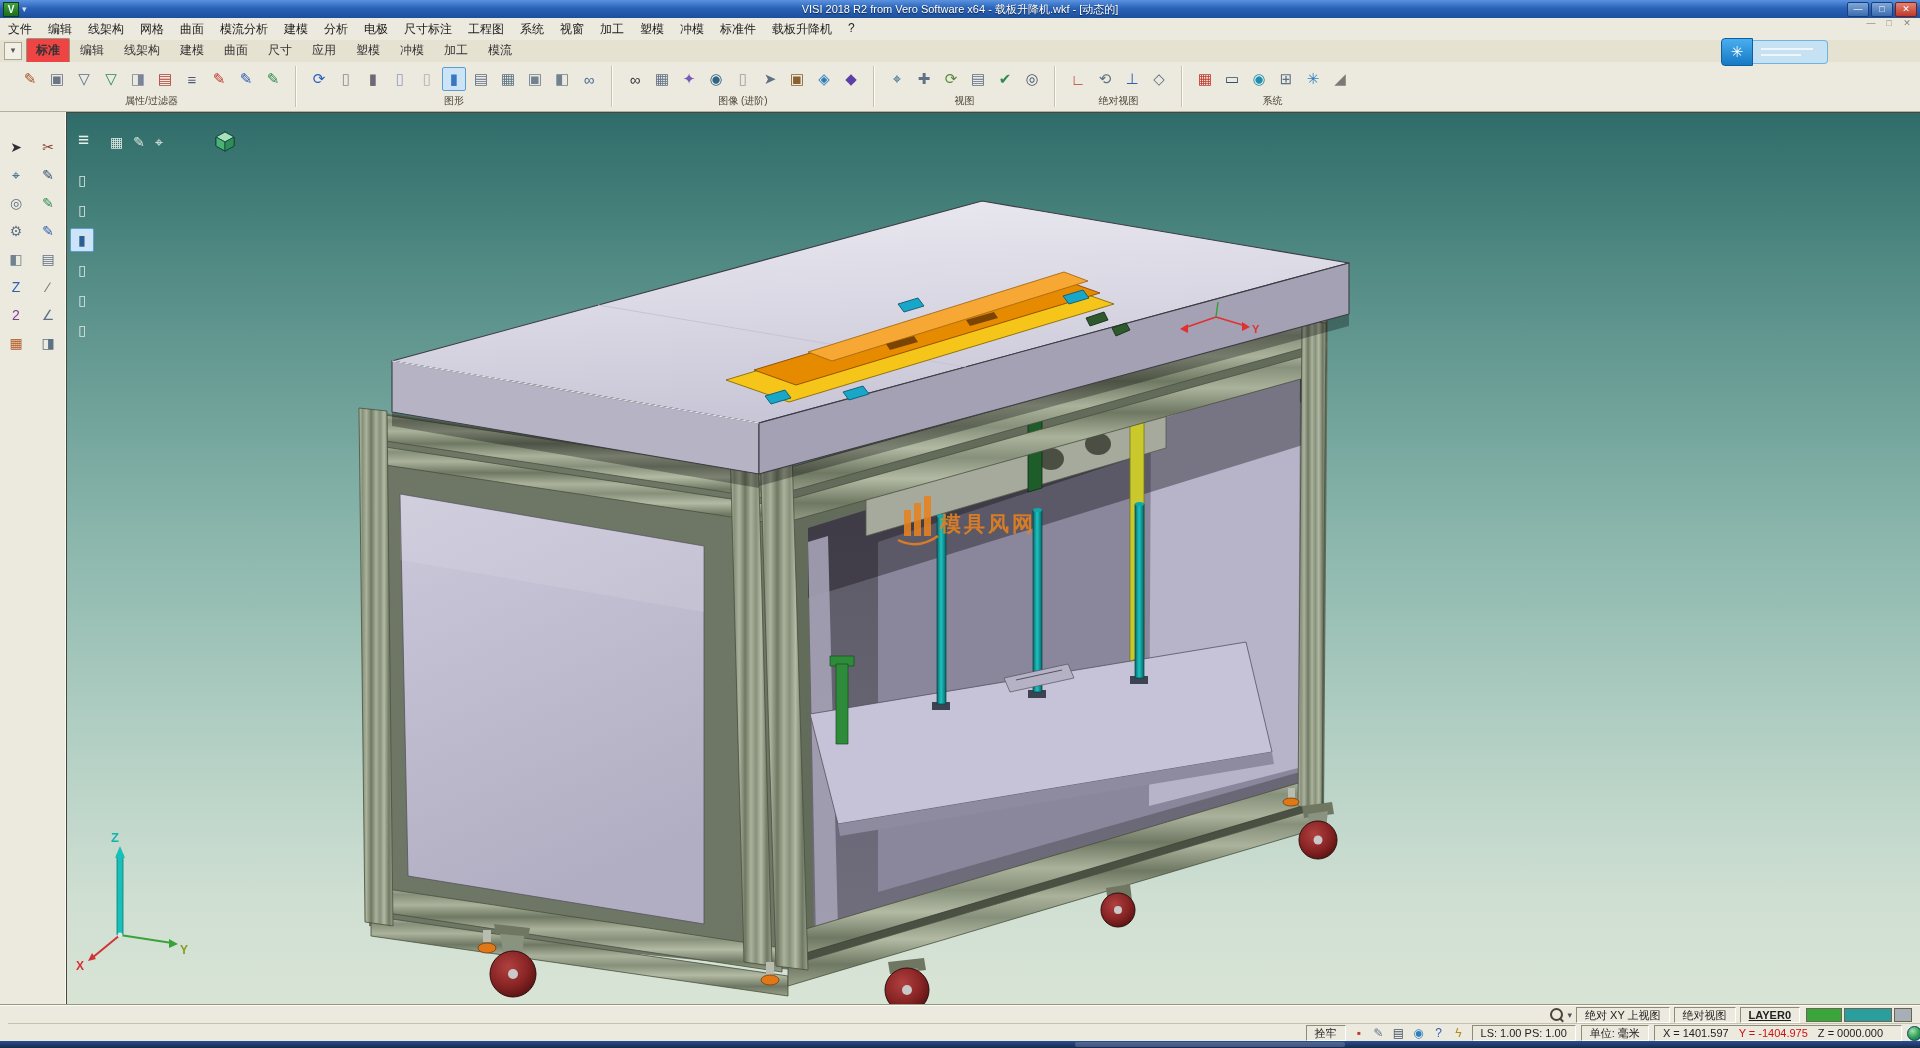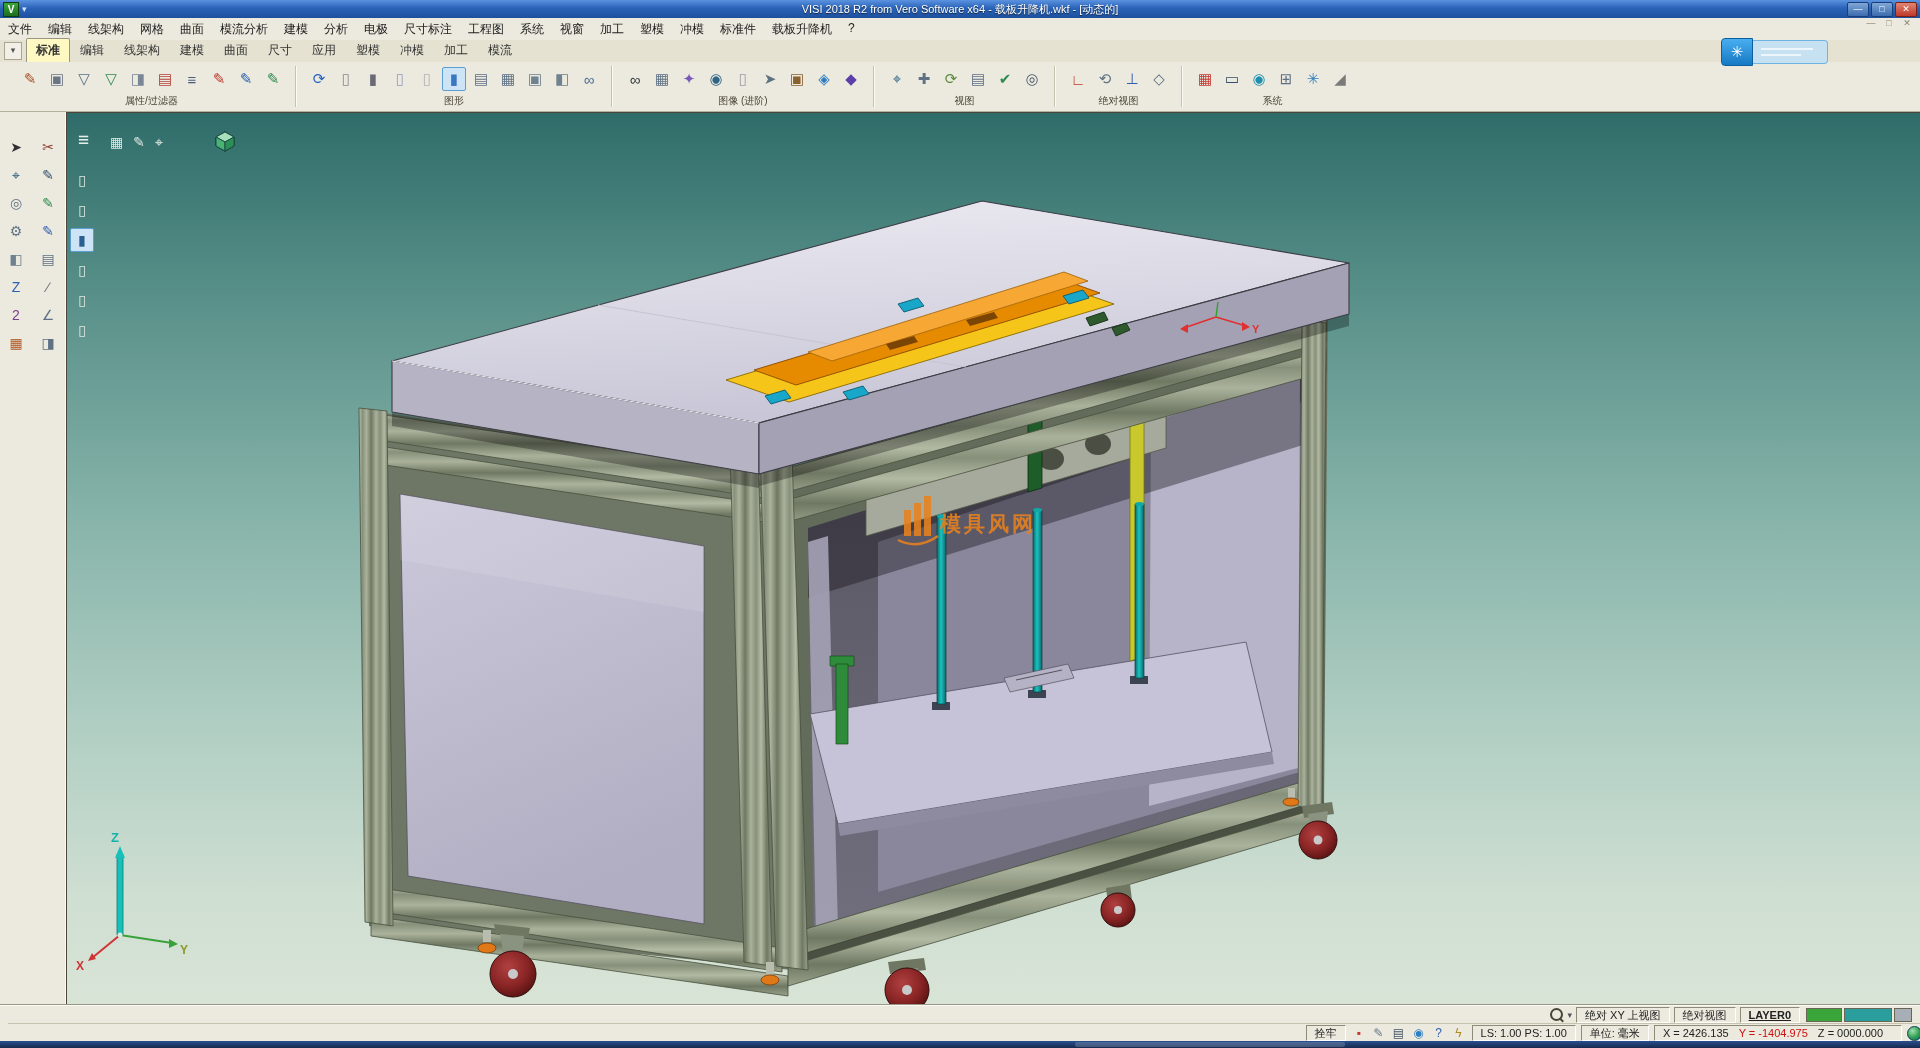--- a/index.html
+++ b/index.html
@@ -23,21 +23,21 @@
     border-bottom:1px solid #d6d2bf;display:flex;align-items:flex-start;font-size:12px;color:#222;gap:40px;}
   .mi{padding:3px 8px;cursor:default;}
   .mdi-box{margin-left:auto;margin-right:6px;display:flex;gap:4px;color:#8a8674;font-size:9px;}
   .mdib{width:14px;text-align:center;}
   
   .tabbar{position:absolute;left:0;top:40px;width:1920px;height:22px;background:#e6e2d2;
     border-bottom:1px solid #c9c5b1;display:flex;align-items:flex-end;font-size:12px;color:#333;}
   .tabdrop{width:16px;height:16px;margin:0 4px 2px 4px;border:1px solid #a9a592;background:#f2f0e6;
     font-size:9px;text-align:center;line-height:15px;color:#555;}
   .tab{padding:3px 9px 3px 9px;border:1px solid transparent;border-bottom:none;}
-  .tab.active{background:#fef9c3;border-color:#9a9684;border-radius:2px 2px 0 0;font-weight:bold;}
+  .tab.active{background:#ef4444;border-color:#9a9684;border-radius:2px 2px 0 0;font-weight:bold;}
   
   .toolbar{position:absolute;left:0;top:62px;width:1920px;height:50px;background:#eceade;
     border-bottom:1px solid #b3af9b;display:flex;align-items:stretch;padding-left:10px;box-sizing:border-box;}
   .tgroup{display:flex;flex-direction:column;}
   .ticons{display:flex;align-items:center;height:32px;gap:3px;padding:2px 8px 0 8px;}
   .ticon{width:22px;height:22px;display:flex;align-items:center;justify-content:center;
     font-size:15px;border:1px solid transparent;border-radius:2px;}
   .ticon.hl{background:#cde4f7;border-color:#5a9fd4;}
   .glabel{text-align:center;font-size:10px;color:#4a4636;padding:0 0 3px 0;}
   .tsep{width:0;border-left:1px solid #c6c2ae;border-right:1px solid #fbfaf4;margin:4px 2px;}
@@ -536,20 +536,20 @@
     <span id="status-icons">
         <span class="sicon" style="color: rgb(194, 58, 48);">▪</span>
         <span class="sicon" style="color: rgb(95, 113, 132);">✎</span>
         <span class="sicon" style="color: rgb(68, 86, 106);">▤</span>
         <span class="sicon" style="color: rgb(47, 127, 192);">◉</span>
         <span class="sicon" style="color: rgb(47, 95, 176);">?</span>
         <span class="sicon" style="color: rgb(176, 138, 32);">ϟ</span>
       </span>
     <span class="scell">LS: 1.00 PS: 1.00</span>
     <span class="scell">单位: 毫米</span>
-    <span class="scell coords"><span>X = 2426.135</span><span class="red">Y = -1404.975</span><span>Z = 0000.000</span></span>
+    <span class="scell coords"><span>X = 1401.597</span><span class="red">Y = -1404.975</span><span>Z = 0000.000</span></span>
     <span class="sphere"></span>
   </div>
 </div>
 
 <div class="taskbar">
   <span class="tbseg"></span>
 </div>
 
 </body></html>

